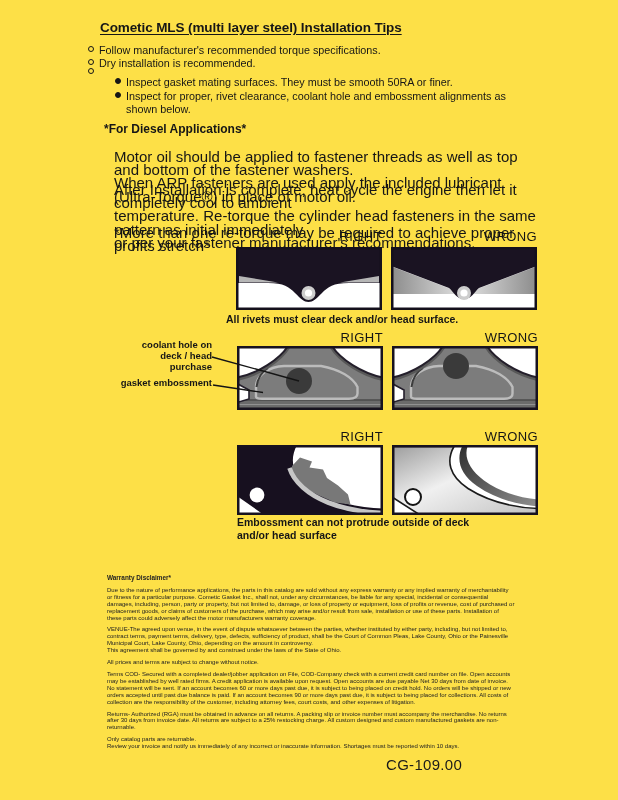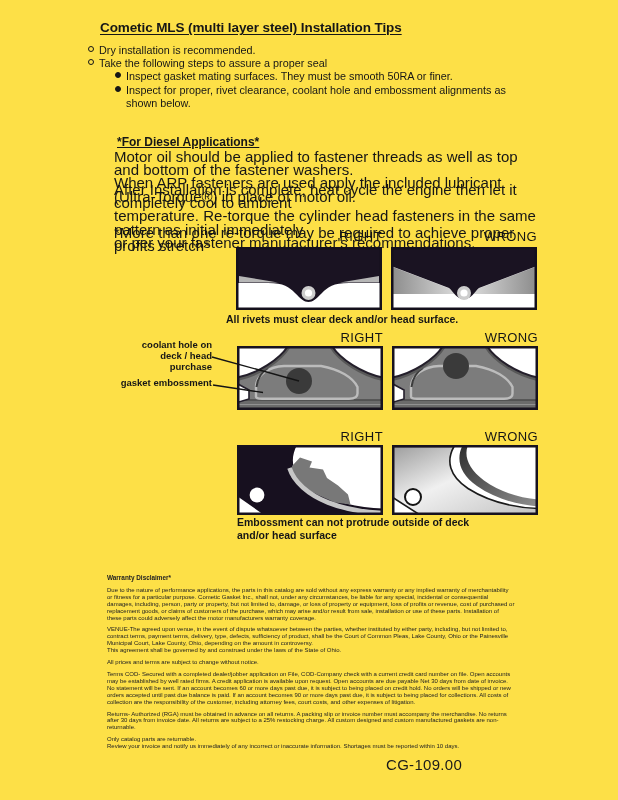--- a/index.html
+++ b/index.html
@@ -13,21 +13,21 @@
     left:100px;top:20px;font-size:13.5px;font-weight:bold;letter-spacing:-0.1px;
     text-decoration:underline;text-underline-offset:2px;margin:0;
   }
   .tips{left:88px;top:44px;width:440px;font-size:10.8px;line-height:13.2px;}
   .tip-row{display:flex;align-items:baseline;}
   .tip-sub{padding-left:27px;}
   .mk{flex:0 0 auto;display:inline-block;width:4px;height:4px;border-radius:50%;
       margin-right:5px;position:relative;top:-2px;}
   .mk-o{border:1px solid #161616;}
   .mk-f{background:#161616;border:1px solid #161616;}
-  .diesel-h{left:100px;top:118px;font-size:12px;font-weight:bold;margin:17px;text-decoration:underline;}
+  .diesel-h{left:100px;top:118px;font-size:12px;font-weight:bold;margin:4px;}
   .bodyp{white-space:pre-line;font-size:15px;line-height:13.2px;width:430px;margin:14px;}
   .p1{left:100px;top:136px;}
   .p2{left:100px;top:169px;}
   .p3{left:100px;top:212px;}
   .fig-h{font-size:13px;letter-spacing:0.4px;text-align:right;color:#141414;}
   .figbox{display:block;}
   .cap{font-size:10.5px;font-weight:bold;line-height:12.5px;}
   .lbl{font-size:9.5px;font-weight:bold;line-height:11px;text-align:right;width:94px;}
   .disc{left:107px;top:575px;width:408px;font-size:6px;line-height:6.9px;color:#222;}
   .disc p{margin:0 0 5px 0;}
@@ -39,25 +39,28 @@
 </head>
 <body>
 
 <div class="page">
 
   <h1 class="abs title">Cometic MLS (multi layer steel) Installation Tips</h1>
 
   <div class="abs tips">
     <div class="tip-row">
       <span class="mk mk-o"></span>
-      <span>Dry installation is recommended.</span>
+      <span>Follow manufacturer's recommended torque specifications.</span>
     </div>
     <div class="tip-row">
       <span class="mk mk-o"></span>
-      <span>Take the following steps to assure a proper seal</span>
+      <span>Dry installation is recommended.</span>
+    </div>
+    <div class="tip-row">
+      <span class="mk mk-o"></span>
     </div>
     <div class="tip-row tip-sub">
       <span class="mk mk-f"></span>
       <span>Inspect gasket mating surfaces. They must be smooth 50RA or finer.</span>
     </div>
     <div class="tip-row tip-sub">
       <span class="mk mk-f"></span>
       <span>Inspect for proper, rivet clearance, coolant hole and embossment alignments as shown below.</span>
     </div>
   </div>

